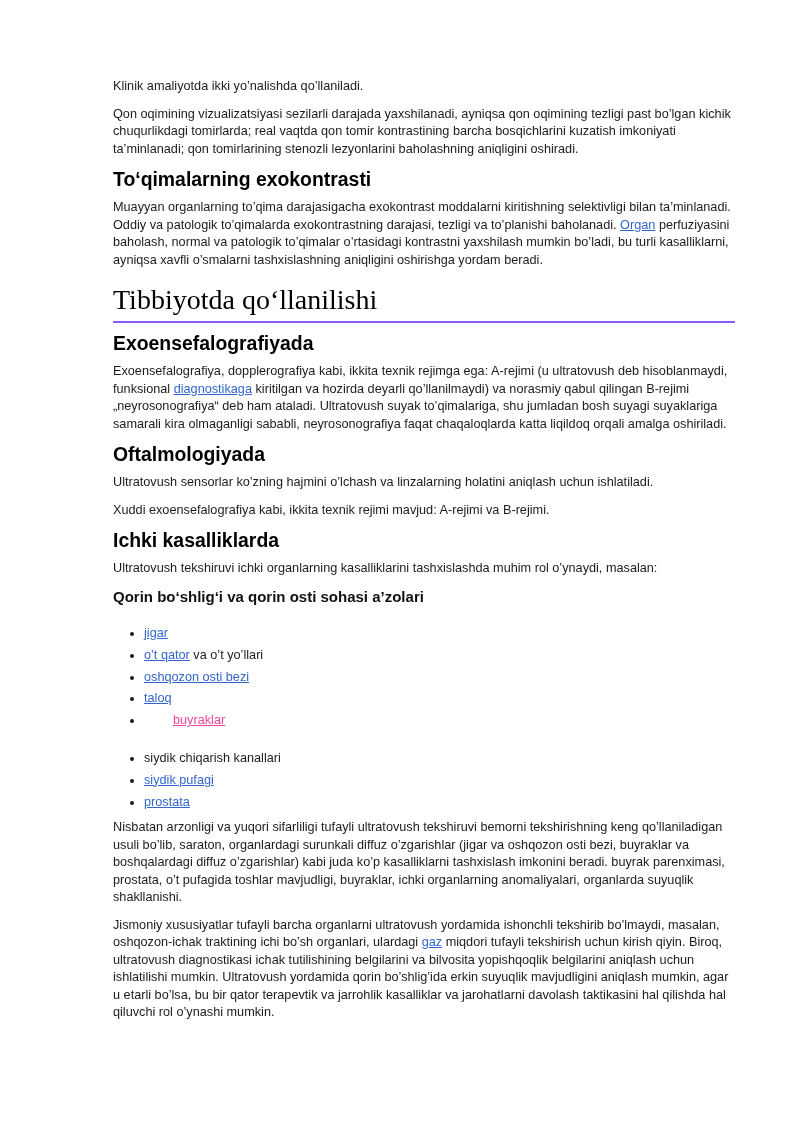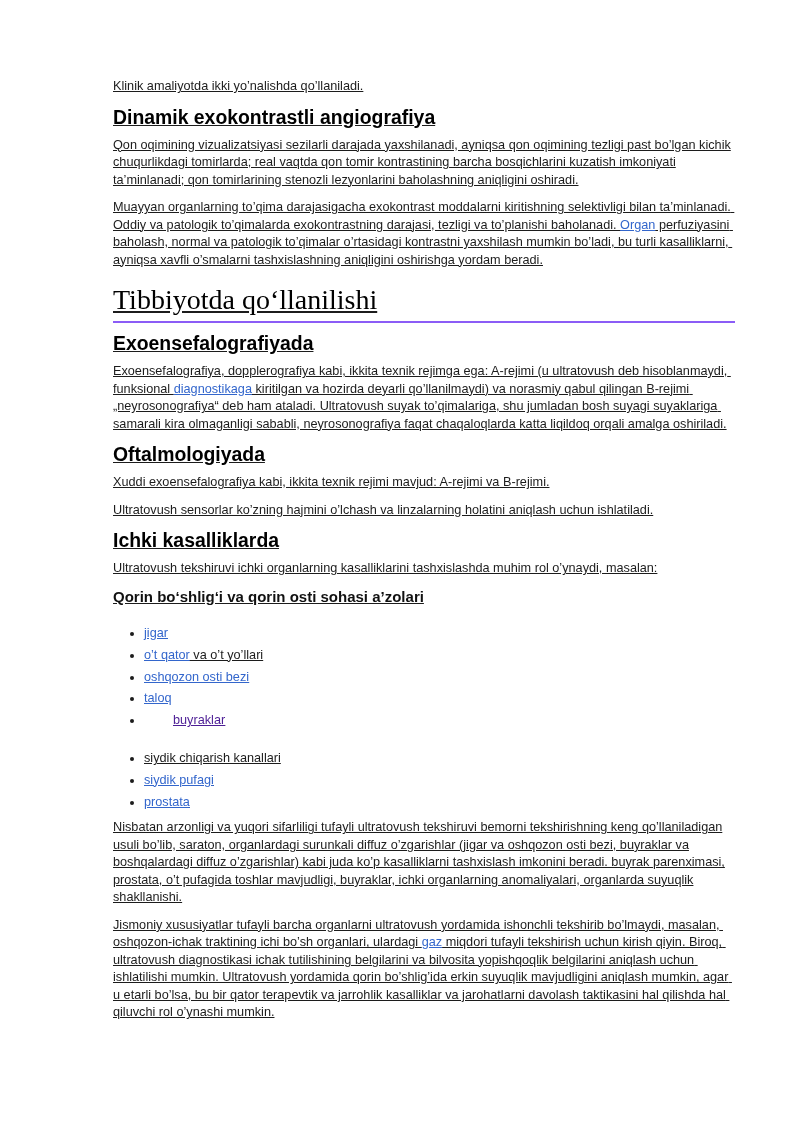--- a/index.html
+++ b/index.html
@@ -6,21 +6,20 @@
   body{width:800px;height:1131px;overflow:hidden;}
   .page{
     box-sizing:border-box;
     width:800px;height:1131px;
     padding:78px 58px 0 113px;
     background:#ffffff;
     font-family:"Liberation Sans",sans-serif;
     font-size:12.7px;
     line-height:17.5px;
     color:#1c1c1c;
-    text-decoration:underline;
   }
   .content{width:622px;}
   p{margin:0 0 10px 0;}
   h3{
     font-size:19.4px;line-height:22px;
     margin:9px 0 9px 0;
     font-weight:700;color:#000;
     font-family:"Liberation Sans",sans-serif;
   }
   h1{
@@ -39,44 +38,44 @@
   .seg{white-space:pre-wrap;}
 </style>
 </head>
 <body>
 
 <div class="page">
   <div class="content">
 
     <p>Klinik amaliyotda ikki yo’nalishda qo’llaniladi.</p>
 
-    <h3>Dinamik exokontrastli angiografiya</h3>
     <p>Qon oqimining vizualizatsiyasi sezilarli darajada yaxshilanadi, ayniqsa qon oqimining tezligi past bo’lgan kichik chuqurlikdagi tomirlarda; real vaqtda qon tomir kontrastining barcha bosqichlarini kuzatish imkoniyati ta’minlanadi; qon tomirlarining stenozli lezyonlarini baholashning aniqligini oshiradi.</p>
 
+    <h3>Toʻqimalarning exokontrasti</h3>
     <p><span class="seg">Muayyan organlarning to’qima darajasigacha exokontrast moddalarni kiritishning selektivligi bilan ta’minlanadi. Oddiy va patologik to’qimalarda exokontrastning darajasi, tezligi va to’planishi baholanadi. </span><a class="lnk" href="#" style="color: rgb(51, 102, 204);">Organ</a><span class="seg"> perfuziyasini baholash, normal va patologik to’qimalar o’rtasidagi kontrastni yaxshilash mumkin bo’ladi, bu turli kasalliklarni, ayniqsa xavfli o’smalarni tashxislashning aniqligini oshirishga yordam beradi.</span></p>
 
     <h1>Tibbiyotda qoʻllanilishi</h1>
 
     <h3>Exoensefalografiyada</h3>
     <p><span class="seg">Exoensefalografiya, dopplerografiya kabi, ikkita texnik rejimga ega: A-rejimi (u ultratovush deb hisoblanmaydi, funksional </span><a class="lnk" href="#" style="color: rgb(51, 102, 204);">diagnostikaga</a><span class="seg"> kiritilgan va hozirda deyarli qo’llanilmaydi) va norasmiy qabul qilingan B-rejimi „neyrosonografiya“ deb ham ataladi. Ultratovush suyak to’qimalariga, shu jumladan bosh suyagi suyaklariga samarali kira olmaganligi sababli, neyrosonografiya faqat chaqaloqlarda katta liqildoq orqali amalga oshiriladi.</span></p>
 
     <h3>Oftalmologiyada</h3>
+    <p>Ultratovush sensorlar ko’zning hajmini o’lchash va linzalarning holatini aniqlash uchun ishlatiladi.</p>
     <p>Xuddi exoensefalografiya kabi, ikkita texnik rejimi mavjud: A-rejimi va B-rejimi.</p>
-    <p>Ultratovush sensorlar ko’zning hajmini o’lchash va linzalarning holatini aniqlash uchun ishlatiladi.</p>
 
     <h3>Ichki kasalliklarda</h3>
     <p>Ultratovush tekshiruvi ichki organlarning kasalliklarini tashxislashda muhim rol o’ynaydi, masalan:</p>
 
     <p class="subhead">Qorin boʻshligʻi va qorin osti sohasi a’zolari</p>
     <ul>
       <li><a class="lnk" href="#" style="color: rgb(51, 102, 204);">jigar</a></li>
       <li><a class="lnk" href="#" style="color: rgb(51, 102, 204);">o’t qator</a><span class="seg"> va o’t yo’llari</span></li>
       <li><a class="lnk" href="#" style="color: rgb(51, 102, 204);">oshqozon osti bezi</a></li>
       <li><a class="lnk" href="#" style="color: rgb(51, 102, 204);">taloq</a></li>
-      <li><a class="lnk" href="#" style="color: #4c1d95; padding-left: 29px;">buyraklar</a></li>
+      <li><a class="lnk" href="#" style="color: #ec4899; padding-left: 29px;">buyraklar</a></li>
     </ul>
 
     <ul>
       <li><span class="seg">siydik chiqarish kanallari</span></li>
       <li><a class="lnk" href="#" style="color: rgb(51, 102, 204);">siydik pufagi</a></li>
       <li><a class="lnk" href="#" style="color: rgb(51, 102, 204);">prostata</a></li>
     </ul>
 
     <p>Nisbatan arzonligi va yuqori sifarliligi tufayli ultratovush tekshiruvi bemorni tekshirishning keng qo’llaniladigan usuli bo’lib, saraton, organlardagi surunkali diffuz o’zgarishlar (jigar va oshqozon osti bezi, buyraklar va boshqalardagi diffuz o’zgarishlar) kabi juda ko’p kasalliklarni tashxislash imkonini beradi. buyrak parenximasi, prostata, o’t pufagida toshlar mavjudligi, buyraklar, ichki organlarning anomaliyalari, organlarda suyuqlik shakllanishi.</p>
     <p><span class="seg">Jismoniy xususiyatlar tufayli barcha organlarni ultratovush yordamida ishonchli tekshirib bo’lmaydi, masalan, oshqozon-ichak traktining ichi bo’sh organlari, ulardagi </span><a class="lnk" href="#" style="color: rgb(51, 102, 204);">gaz</a><span class="seg"> miqdori tufayli tekshirish uchun kirish qiyin. Biroq, ultratovush diagnostikasi ichak tutilishining belgilarini va bilvosita yopishqoqlik belgilarini aniqlash uchun ishlatilishi mumkin. Ultratovush yordamida qorin bo’shlig’ida erkin suyuqlik mavjudligini aniqlash mumkin, agar u etarli bo’lsa, bu bir qator terapevtik va jarrohlik kasalliklar va jarohatlarni davolash taktikasini hal qilishda hal qiluvchi rol o’ynashi mumkin.</span></p>

